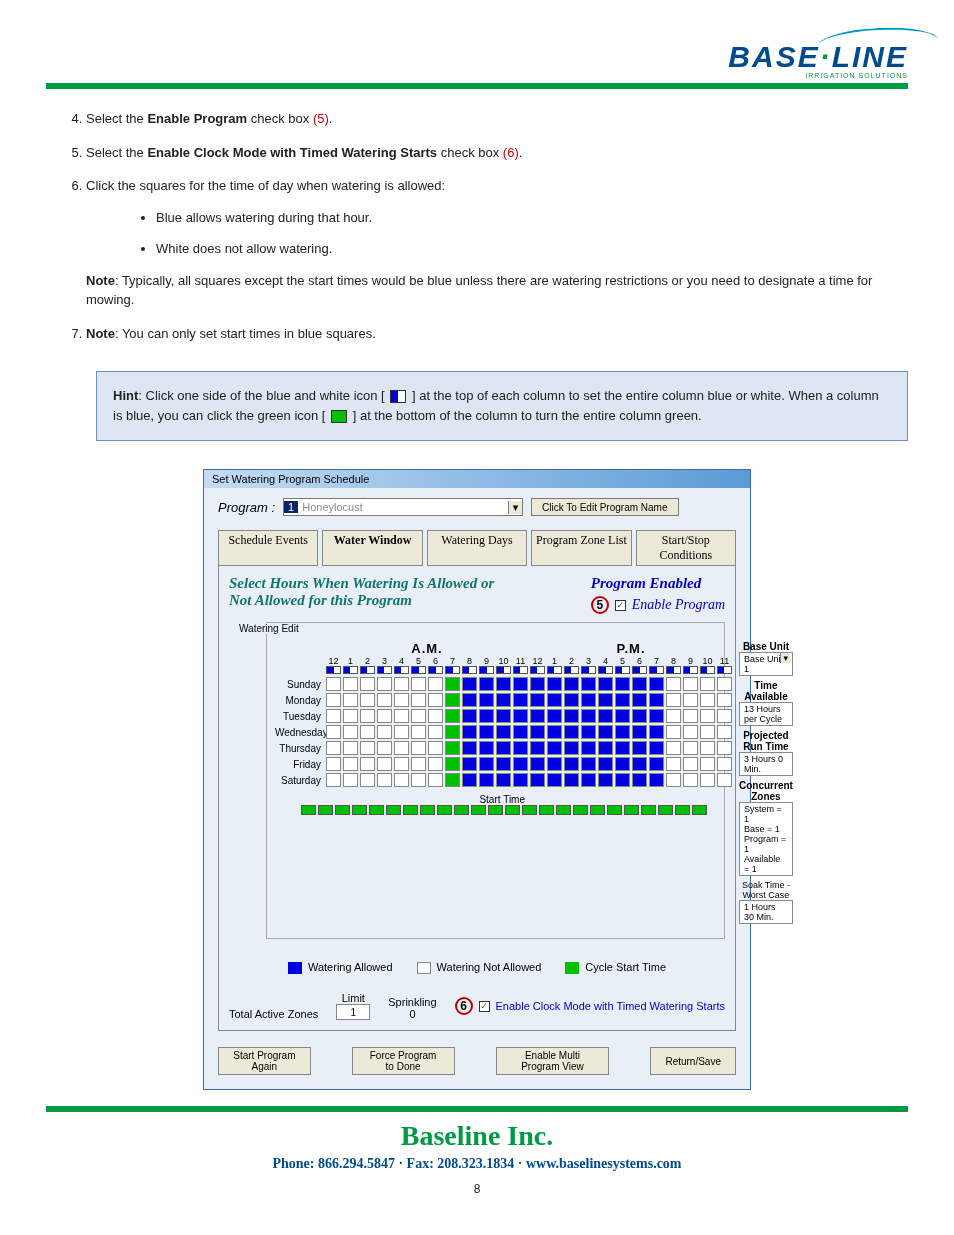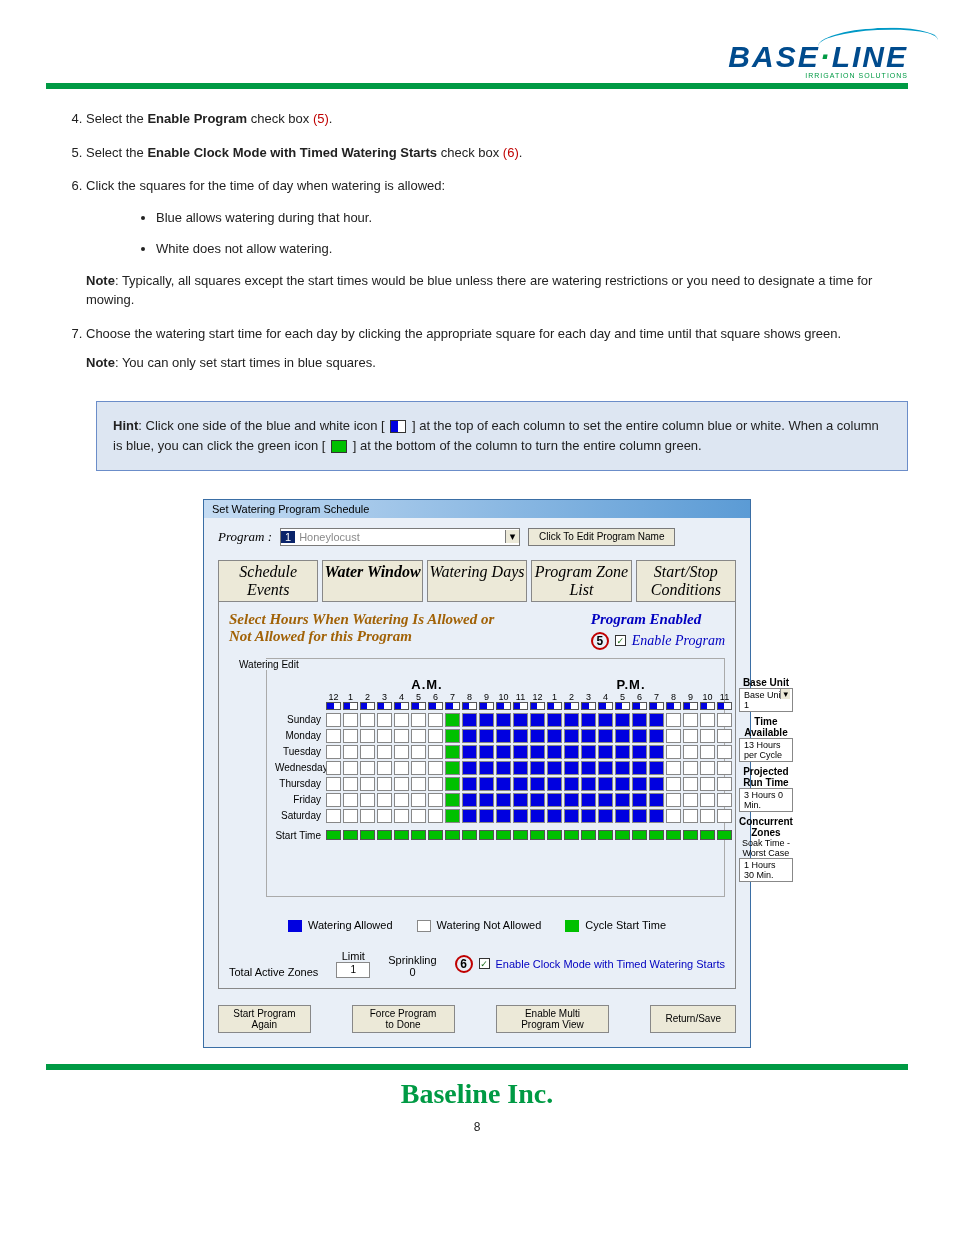--- a/index.html
+++ b/index.html
@@ -105,56 +105,55 @@
     font-size: 11px;
     color: #000;
   }
   .dlg-title {
     background: linear-gradient(to right, #c5dcf3, #5b9bd5);
     padding: 3px 8px;
     font-size: 11px;
   }
   .dlg-body { padding: 10px 14px 14px 14px; }
   .prog-row { display: flex; align-items: center; gap: 8px; }
-  .prog-label { font-style: italic; font-family: Liberation Serif, serif; font-size: 13px; }
+  .prog-label { font-style: italic; font-family: Liberation Sans, sans-serif; font-size: 13px; }
   .prog-select {
     border: 1px solid #7a7a7a; background: #fff;
     font-size: 11px; height: 18px; width: 240px;
     display: flex; align-items: center;
   }
   .prog-select .num { background: #0a246a; color: #fff; padding: 0 4px; }
   .prog-select .name { color: #8a8a8a; padding: 0 4px; flex: 1; }
   .prog-select .arrow { border-left: 1px solid #7a7a7a; width: 14px; text-align: center; background: #ece9d8; }
   .prog-btn {
     height: 18px; font-size: 10px;
     border: 1px solid #7a7a7a; background: #ece9d8;
     padding: 0 10px;
   }
   .tabs { display: flex; gap: 4px; margin-top: 14px; }
   .tab {
     flex: 1;
     border: 1px solid #888;
     background: #ece9d8;
     text-align: center;
-    font-style: italic;
     font-family: 'Times New Roman', serif;
-    font-size: 16px;
+    font-size: 12px;
     padding: 2px 0;
   }
   .tab.active { font-weight: bold; }
   .panel {
     border: 1px solid #888;
     border-top: none;
     padding: 10px;
     margin-top: -1px;
     background: #e9eff7;
   }
   .panel-top { display: flex; justify-content: space-between; }
   .instr {
-    color: #a16207;
+    color: #0f766e;
     font-style: italic;
     font-family: 'Times New Roman', serif;
     font-size: 15px;
     font-weight: bold;
   }
   .enabled-block { text-align: left; }
   .enabled-hdr {
     color: #0000c0; font-style: italic; font-family: 'Times New Roman', serif;
     font-size: 15px; font-weight: bold;
   }
@@ -179,21 +178,21 @@
     width: 15px; height: 8px; margin: 0 1px;
     background: linear-gradient(to right, var(--grid-blue) 50%, #fff 50%);
     border: 1px solid #555;
   }
   .day-row { display: flex; align-items: center; height: 16px; }
   .day-lbl { width: 50px; text-align: right; font-size: 10px; padding-right: 4px; }
   .cells { display: flex; }
   .cell { width: 15px; height: 14px; border: 1px solid #888; margin: 0 1px; background: #fff; }
   .cell.b { background: var(--grid-blue); }
   .cell.g { background: var(--grid-green); }
-  .start-row { display: flex; align-items: center; margin-top: 6px; }
+  .start-row { display: flex; align-items: center; margin-top: 6px; flex-direction: column; }
   .start-row .day-lbl { width: 50px; }
   .start-cells { display: flex; }
   .scell { width: 15px; height: 10px; margin: 0 1px; background: var(--grid-green); border: 1px solid #555; }
   
   .side { width: 130px; font-size: 10px; margin-left: 6px; }
   .side-hdr { text-align: center; font-weight: bold; }
   .side-box { border: 1px solid #888; background: #fff; padding: 1px 4px; margin-bottom: 4px; font-size: 9px; }
   .side-box.dd { position: relative; }
   .side-box.dd::after { content: "▾"; position: absolute; right: 2px; top: 0; background: #ece9d8; border-left: 1px solid #888; padding: 0 2px; }
   .legend { display: flex; justify-content: center; gap: 24px; margin: 22px 0 18px; font-size: 11px; align-items: center; }
@@ -253,21 +252,20 @@
     </li>
     <li>
       <span>Click the squares for the time of day when watering is allowed:</span>
       <ul>
         <li>Blue allows watering during that hour.</li>
         <li>White does not allow watering.</li>
       </ul>
       <p class="para"><strong>Note</strong><span>: Typically, all squares except the start times would be blue unless there are watering restrictions or you need to designate a time for mowing.</span></p>
     </li>
     <li>
-      <span>Choose the watering start time for each day by clicking the appropriate square for each day and time until that square shows green.</span>
       <p class="para"><strong>Note</strong><span>: You can only set start times in blue squares.</span></p>
     </li>
   </ol>
 
   <div class="hint-wrap">
     <div class="hint">
       <strong>Hint</strong><span>: Click one side of the blue and white icon [ </span><span class="icon-inline icon-bluewhite"></span><span> ] at the top of each column to set the entire column blue or white. When a column is blue, you can click the green icon [ </span><span class="icon-inline icon-green"></span><span> ] at the bottom of the column to turn the entire column green.</span>
     </div>
   </div>
 
@@ -604,20 +602,26 @@
               </div>
             </div>
             <div class="side">
               <div class="side-hdr">Base Unit</div>
               <div class="side-box dd">Base Unit 1</div>
               <div class="side-hdr">Time Available</div>
               <div class="side-box">13 Hours per Cycle</div>
               <div class="side-hdr">Projected Run Time</div>
               <div class="side-box">3 Hours   0 Min.</div>
               <div class="side-hdr">Concurrent Zones</div>
+              <div class="side-box">
+                <div>System = 1</div>
+                <div>Base = 1</div>
+                <div>Program = 1</div>
+                <div>Available  = 1</div>
+              </div>
               <div style="text-align:center;font-size:9px;">Soak Time - Worst Case</div>
               <div class="side-box">1 Hours   30 Min.</div>
             </div>
           </div>
         </div>
 
         <div class="legend">
           <div><span class="sw bl"></span><span>Watering Allowed</span></div>
           <div><span class="sw wh"></span><span>Watering Not Allowed</span></div>
           <div><span class="sw gr"></span><span>Cycle Start Time</span></div>
@@ -647,16 +651,17 @@
         <button class="dlg-btn">Start Program Again</button>
         <button class="dlg-btn">Force Program to Done</button>
         <button class="dlg-btn">Enable Multi Program View</button>
         <button class="dlg-btn">Return/Save</button>
       </div>
     </div>
   </div>
 
   <div class="footer">
     <div class="footer-name">Baseline Inc.</div>
+    <div class="footer-contact">Phone:  866.294.5847  ·  Fax:  208.323.1834  ·  www.baselinesystems.com</div>
     <div class="pgnum">8</div>
   </div>
 
 </div>
 
 </body></html>

